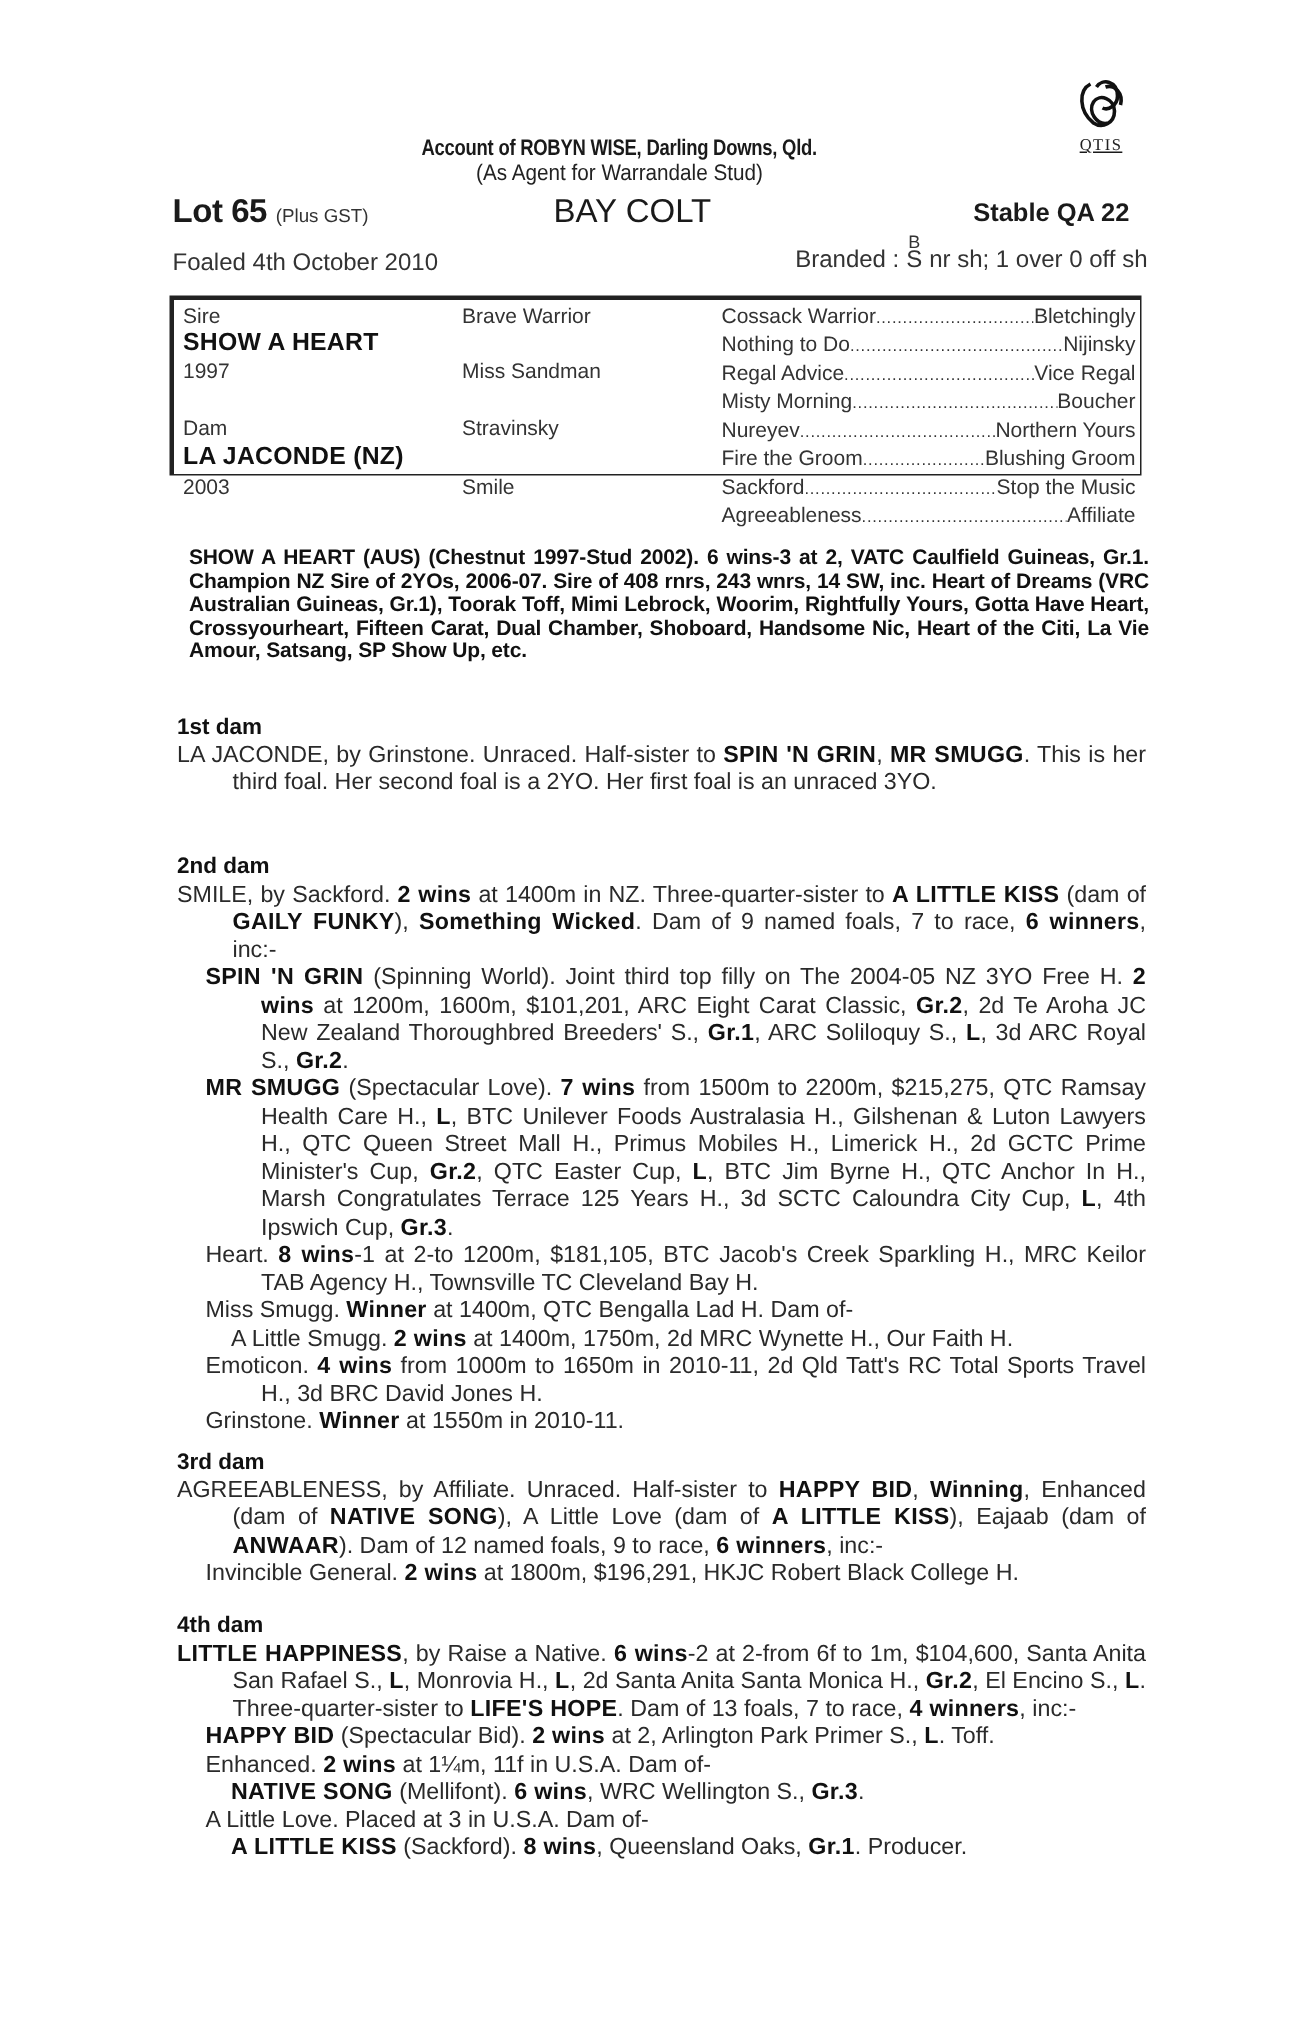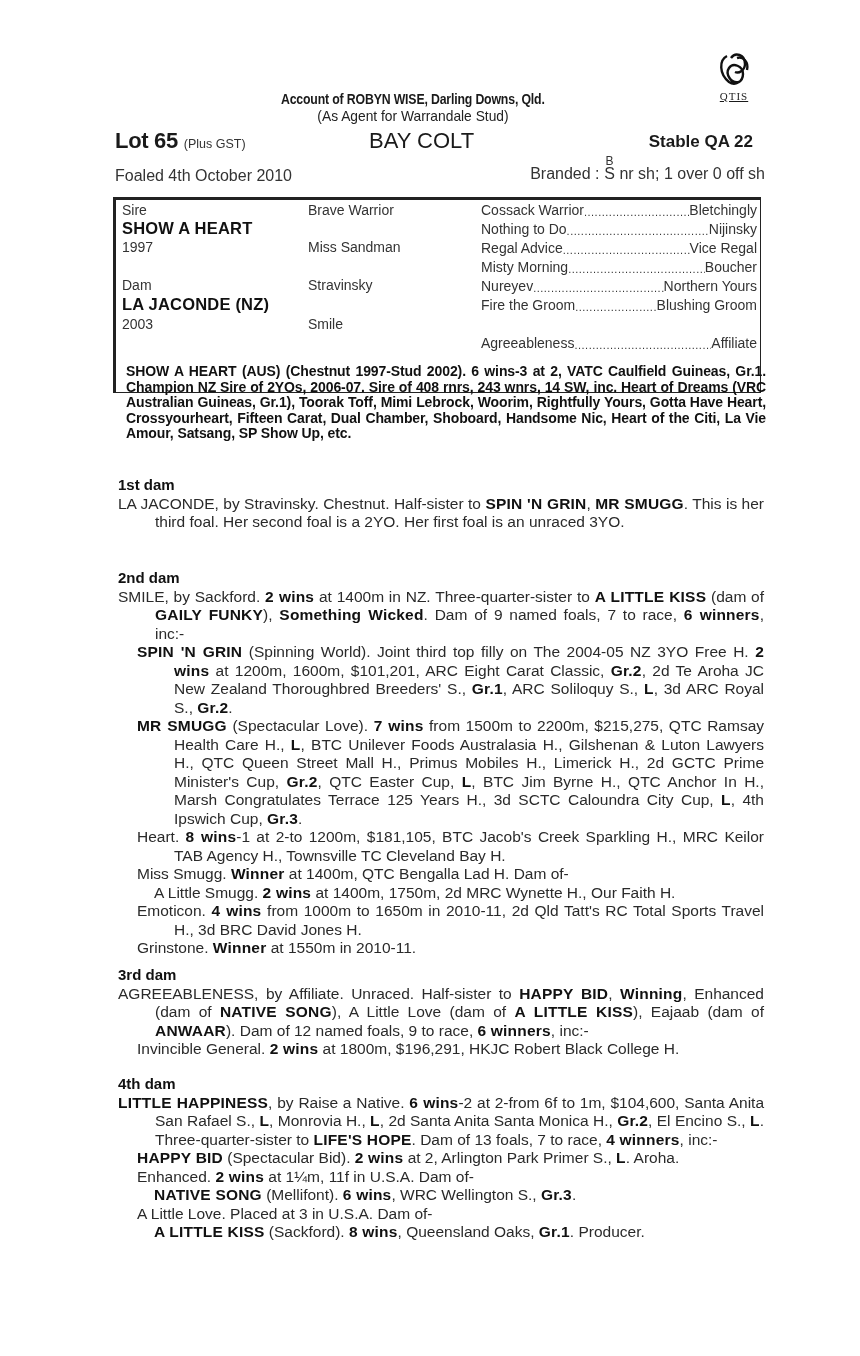--- a/index.html
+++ b/index.html
@@ -13,21 +13,21 @@
   .lot-line { position: absolute; top: 128px; left: 0; width: 652px; height: 28px; }
   .lot { position: absolute; left: 2px; top: 0; font-size: 22px; font-weight: bold; font-family: "Liberation Sans", sans-serif; letter-spacing: -0.3px; }
   .lot small { font-size: 12.5px; font-weight: normal; color:#333; letter-spacing:0; }
   .colt { position: absolute; left: 256px; top: 0; font-size: 22px; font-weight: normal; }
   .stable { position: absolute; right: 12px; top: 4px; font-size: 17px; font-weight: bold; }
   .foal-line { position: absolute; top: 163px; left: 0; width: 652px; height: 22px; font-size: 16px; color: #333; }
   .foaled { position: absolute; left: 2px; top: 4px; }
   .brand { position: absolute; right: 0; top: 2px; }
   .brand-mark { display:inline-block; position: relative; width: 11px; text-align:center; }
   .brand-mark .b-top { position:absolute; left: 0; top: -10px; font-size: 12px; line-height: 12px; width: 11px; text-align:center;}
-  .pedigree { position: absolute; top: 197px; left: 0; width: 648px; height: 196px; border-top: 3px solid #222; border-left: 3px solid #222; border-right: 1.5px solid #222; border-bottom: 1.5px solid #222; box-sizing: border-box; }
+  .pedigree { position: absolute; top: 197px; left: 0; width: 648px; height: 120px; border-top: 3px solid #222; border-left: 3px solid #222; border-right: 1.5px solid #222; border-bottom: 1.5px solid #222; box-sizing: border-box; }
   .ped-c1 { position: absolute; left: 6px; font-size: 14px; color: #333; }
   .ped-c1.big { font-weight: bold; font-size: 16.5px; color: #111; letter-spacing: 0.2px; }
   .ped-c2 { position: absolute; left: 192px; font-size: 14px; color: #333; }
   .ped-c3 { position: absolute; left: 365px; width: 276px; font-size: 14px; color: #333; display:flex; white-space:nowrap; }
   .ped-c3 .dots { flex: 1; overflow: hidden; letter-spacing: 0.5px; font-size: 11px; line-height: 14px; padding-top: 3px; }
   .ped-c3 .dots::before { content: "................................................................................................"; }
   .sire-summary { position: absolute; top: 364px; left: 13px; width: 640px; font-size: 14px; font-weight: bold; line-height: 15.5px; text-align: justify; color: #111; letter-spacing: -0.1px; }
   .section { position: absolute; left: 5px; width: 646px; font-size: 15.5px; line-height: 18.5px; color: #2a2a2a; }
   .sec-title { font-weight: bold; font-size: 15px; color: #111; }
   .para { text-align: justify; text-indent: -37px; padding-left: 37px; }
@@ -105,32 +105,37 @@
     <div class="ped-c3" style="top:78px">
         <span>Nureyev</span>
         <span class="dots"></span>
         <span>Northern Yours</span>
       </div>
     <div class="ped-c3" style="top:97px">
         <span>Fire the Groom</span>
         <span class="dots"></span>
         <span>Blushing Groom</span>
       </div>
+    <div class="ped-c3" style="top:116px">
+        <span>Sackford</span>
+        <span class="dots"></span>
+        <span>Stop the Music</span>
+      </div>
     <div class="ped-c3" style="top:135px">
         <span>Agreeableness</span>
         <span class="dots"></span>
         <span>Affiliate</span>
       </div>
   </div>
 
   <div class="sire-summary">SHOW A HEART (AUS) (Chestnut 1997-Stud 2002). 6 wins-3 at 2, VATC Caulfield Guineas, Gr.1. Champion NZ Sire of 2YOs, 2006-07. Sire of 408 rnrs, 243 wnrs, 14 SW, inc. Heart of Dreams (VRC Australian Guineas, Gr.1), Toorak Toff, Mimi Lebrock, Woorim, Rightfully Yours, Gotta Have Heart, Crossyourheart, Fifteen Carat, Dual Chamber, Shoboard, Handsome Nic, Heart of the Citi, La Vie Amour, Satsang, SP Show Up, etc.</div>
 
   <div class="section" style="top:476px">
     <div class="sec-title">1st dam</div>
-    <div class="para" style="padding-left:37px;text-indent:-37px"><span>LA JACONDE, by Stravinsky. Chestnut. Half-sister to </span><span class="b">SPIN 'N GRIN</span><span>, </span><span class="b">MR SMUGG</span><span>. This is her third foal. Her second foal is a 2YO. Her first foal is an unraced 3YO.</span></div>
+    <div class="para" style="padding-left:37px;text-indent:-37px"><span>LA JACONDE, by Grinstone. Unraced. Half-sister to </span><span class="b">SPIN 'N GRIN</span><span>, </span><span class="b">MR SMUGG</span><span>. This is her third foal. Her second foal is a 2YO. Her first foal is an unraced 3YO.</span></div>
   </div>
 
   <div class="section" style="top:569px">
     <div class="sec-title">2nd dam</div>
     <div class="para"><span>SMILE, by Sackford. </span><span class="b">2 wins</span><span> at 1400m in NZ. Three-quarter-sister to </span><span class="b">A LITTLE KISS</span><span> (dam of </span><span class="b">GAILY FUNKY</span><span>), </span><span class="b">Something Wicked</span><span>. Dam of 9 named foals, 7 to race, </span><span class="b">6 winners</span><span>, inc:-</span></div>
     <div class="para l1"><span class="b">SPIN 'N GRIN</span><span> (Spinning World). Joint third top filly on The 2004-05 NZ 3YO Free H. </span><span class="b">2 wins</span><span> at 1200m, 1600m, $101,201, ARC Eight Carat Classic, </span><span class="b">Gr.2</span><span>, 2d Te Aroha JC New Zealand Thoroughbred Breeders' S., </span><span class="b">Gr.1</span><span>, ARC Soliloquy S., </span><span class="b">L</span><span>, 3d ARC Royal S., </span><span class="b">Gr.2</span><span>.</span></div>
     <div class="para l1"><span class="b">MR SMUGG</span><span> (Spectacular Love). </span><span class="b">7 wins</span><span> from 1500m to 2200m, $215,275, QTC Ramsay Health Care H., </span><span class="b">L</span><span>, BTC Unilever Foods Australasia H., Gilshenan &amp; Luton Lawyers H., QTC Queen Street Mall H., Primus Mobiles H., Limerick H., 2d GCTC Prime Minister's Cup, </span><span class="b">Gr.2</span><span>, QTC Easter Cup, </span><span class="b">L</span><span>, BTC Jim Byrne H., QTC Anchor In H., Marsh Congratulates Terrace 125 Years H., 3d SCTC Caloundra City Cup, </span><span class="b">L</span><span>, 4th Ipswich Cup, </span><span class="b">Gr.3</span><span>.</span></div>
     <div class="para l1"><span>Heart. </span><span class="b">8 wins</span><span>-1 at 2-to 1200m, $181,105, BTC Jacob's Creek Sparkling H., MRC Keilor TAB Agency H., Townsville TC Cleveland Bay H.</span></div>
     <div class="para l1"><span>Miss Smugg. </span><span class="b">Winner</span><span> at 1400m, QTC Bengalla Lad H. Dam of-</span></div>
     <div class="para l2" style="padding-left:56px;text-indent:-20px"><span>A Little Smugg. </span><span class="b">2 wins</span><span> at 1400m, 1750m, 2d MRC Wynette H., Our Faith H.</span></div>
@@ -140,20 +145,20 @@
 
   <div class="section" style="top:966px">
     <div class="sec-title">3rd dam</div>
     <div class="para"><span>AGREEABLENESS, by Affiliate. Unraced. Half-sister to </span><span class="b">HAPPY BID</span><span>, </span><span class="b">Winning</span><span>, Enhanced (dam of </span><span class="b">NATIVE SONG</span><span>), A Little Love (dam of </span><span class="b">A LITTLE KISS</span><span>), Eajaab (dam of </span><span class="b">ANWAAR</span><span>). Dam of 12 named foals, 9 to race, </span><span class="b">6 winners</span><span>, inc:-</span></div>
     <div class="para l1"><span>Invincible General. </span><span class="b">2 wins</span><span> at 1800m, $196,291, HKJC Robert Black College H.</span></div>
   </div>
 
   <div class="section" style="top:1075px">
     <div class="sec-title">4th dam</div>
     <div class="para"><span class="b">LITTLE HAPPINESS</span><span>, by Raise a Native. </span><span class="b">6 wins</span><span>-2 at 2-from 6f to 1m, $104,600, Santa Anita San Rafael S., </span><span class="b">L</span><span>, Monrovia H., </span><span class="b">L</span><span>, 2d Santa Anita Santa Monica H., </span><span class="b">Gr.2</span><span>, El Encino S., </span><span class="b">L</span><span>. Three-quarter-sister to </span><span class="b">LIFE'S HOPE</span><span>. Dam of 13 foals, 7 to race, </span><span class="b">4 winners</span><span>, inc:-</span></div>
-    <div class="para l1"><span class="b">HAPPY BID</span><span> (Spectacular Bid). </span><span class="b">2 wins</span><span> at 2, Arlington Park Primer S., </span><span class="b">L</span><span>. Aroha.</span></div>
+    <div class="para l1"><span class="b">HAPPY BID</span><span> (Spectacular Bid). </span><span class="b">2 wins</span><span> at 2, Arlington Park Primer S., </span><span class="b">L</span><span>. Toff.</span></div>
     <div class="para l1"><span>Enhanced. </span><span class="b">2 wins</span><span> at 1¼m, 11f in U.S.A. Dam of-</span></div>
     <div class="para l2" style="padding-left:56px;text-indent:-20px"><span class="b">NATIVE SONG</span><span> (Mellifont). </span><span class="b">6 wins</span><span>, WRC Wellington S., </span><span class="b">Gr.3</span><span>.</span></div>
     <div class="para l1"><span>A Little Love. Placed at 3 in U.S.A. Dam of-</span></div>
     <div class="para l2" style="padding-left:56px;text-indent:-20px"><span class="b">A LITTLE KISS</span><span> (Sackford). </span><span class="b">8 wins</span><span>, Queensland Oaks, </span><span class="b">Gr.1</span><span>. Producer.</span></div>
   </div>
 
 </div>
 
 </body></html>

